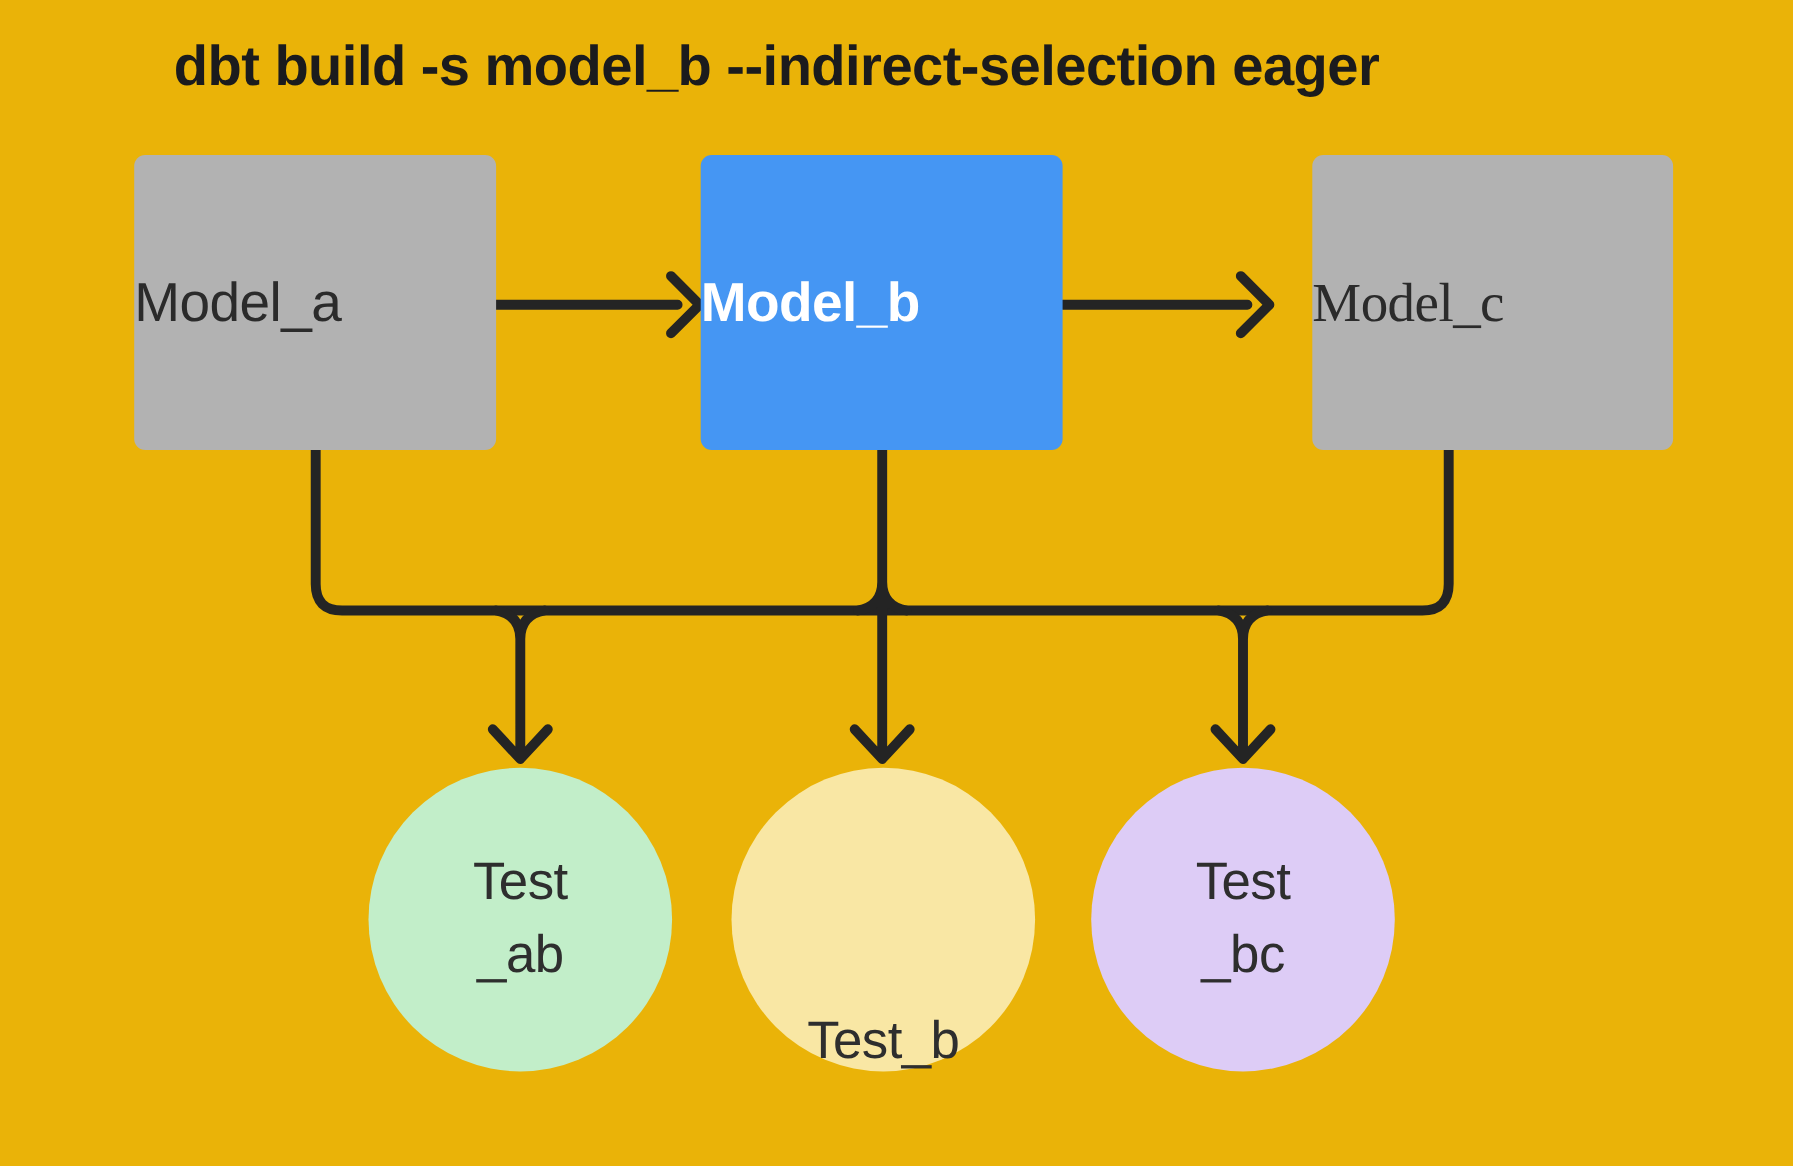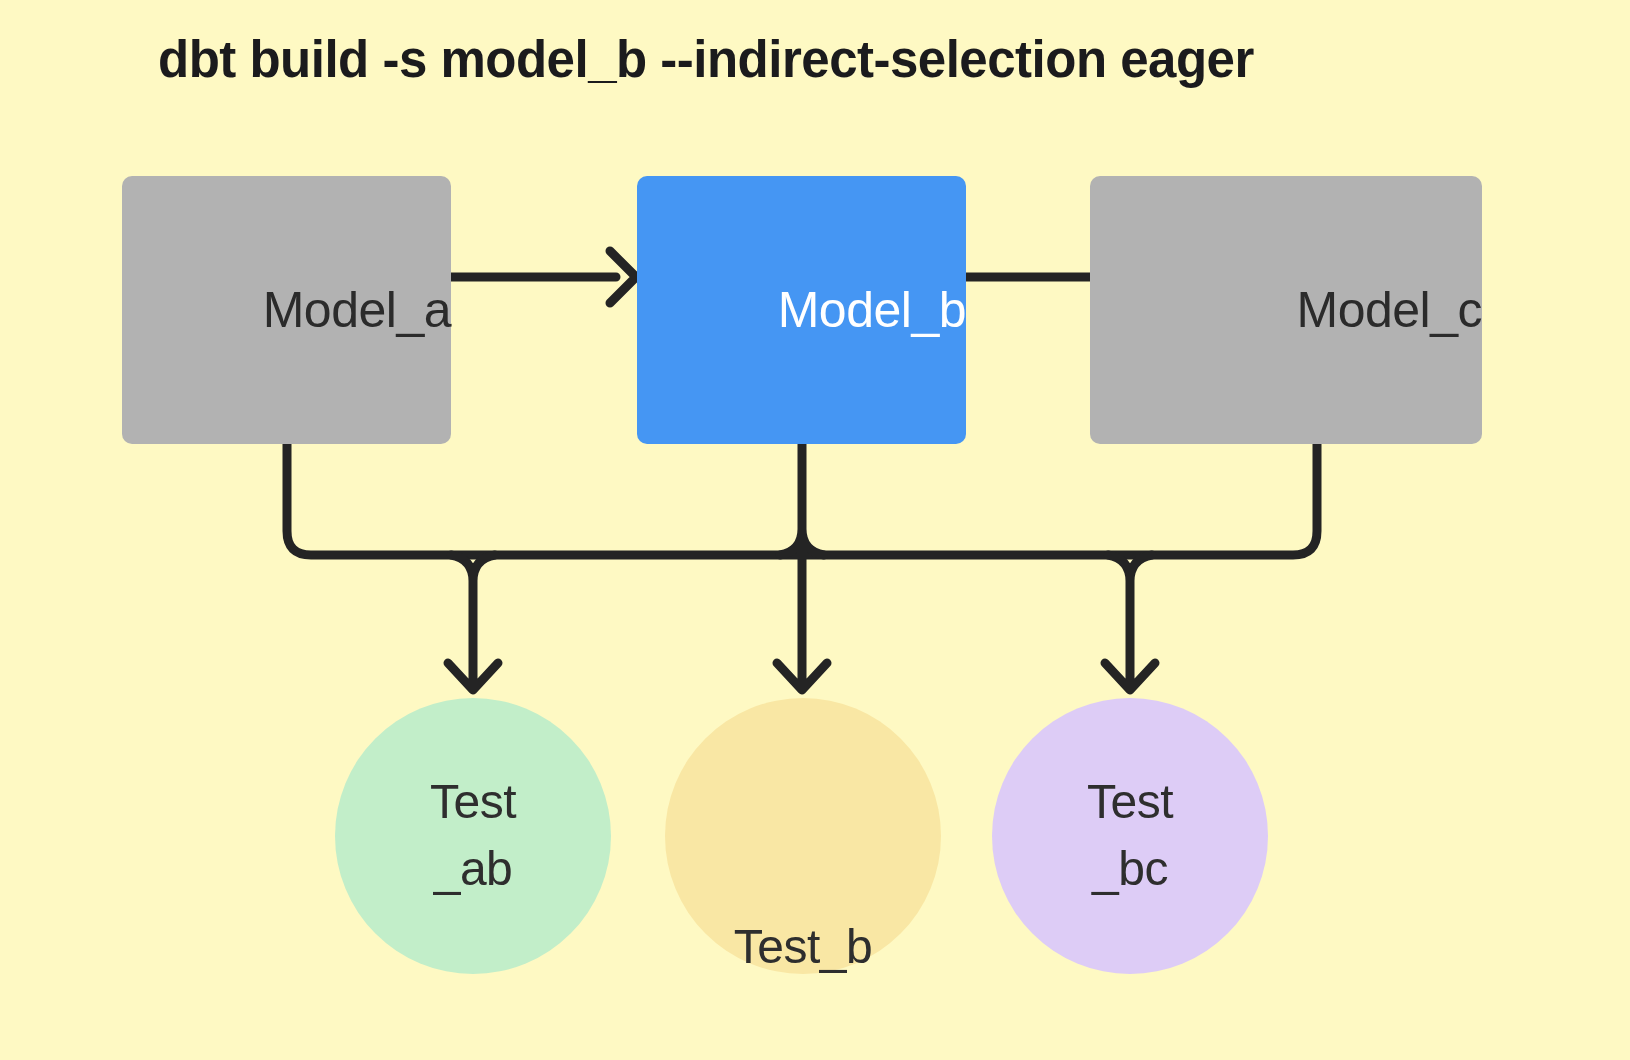--- a/index.html
+++ b/index.html
@@ -4,21 +4,21 @@
 <style>
   html, body {
     margin: 0;
     padding: 0;
     background: #ffffff;
   }
   .canvas {
     position: relative;
     width: 1630px;
     height: 1060px;
-    background: #fef9c3;
+    background: #eab308;
     overflow: hidden;
     font-family: "Liberation Sans", sans-serif;
   }
   .title {
     position: absolute;
     left: 158px;
     top: 30px;
     font-size: 51px;
     font-weight: 600;
     letter-spacing: -0.5px;
@@ -32,34 +32,33 @@
     z-index: 1;
   }
   .model-box {
     position: absolute;
     top: 141px;
     width: 329px;
     height: 268px;
     border-radius: 10px;
     display: flex;
     align-items: center;
-    justify-content: flex-end;
+    justify-content: flex-start;
     font-size: 50px;
     font-weight: 500;
     letter-spacing: -0.5px;
     color: #2b2b2b;
     z-index: 2;
-    margin-top: 35px;
   }
   .model-box.selected {
     color: #ffffff;
   }
   .model-a { left: 122px; }
-  .model-b { left: 637px; }
-  .model-c { left: 1090px; width: 392px; }
+  .model-b { left: 637px; font-weight: bold; }
+  .model-c { left: 1193px; width: 328px; font-family: Liberation Serif, serif; }
   .test-circle {
     position: absolute;
     top: 698px;
     width: 276px;
     height: 276px;
     border-radius: 50%;
     display: flex;
     flex-direction: column;
     align-items: center;
     justify-content: center;

